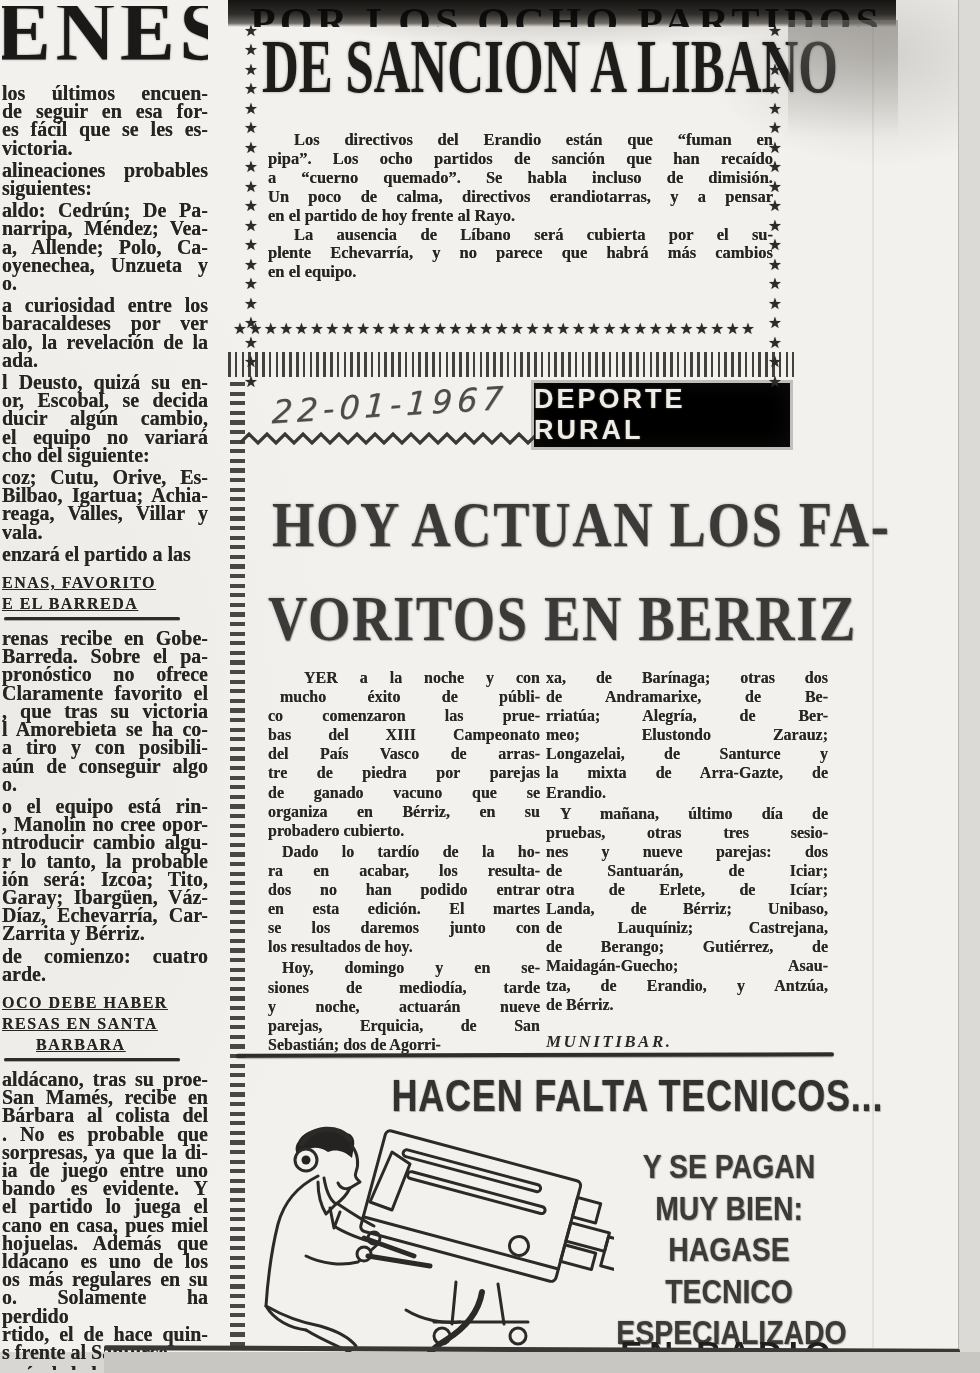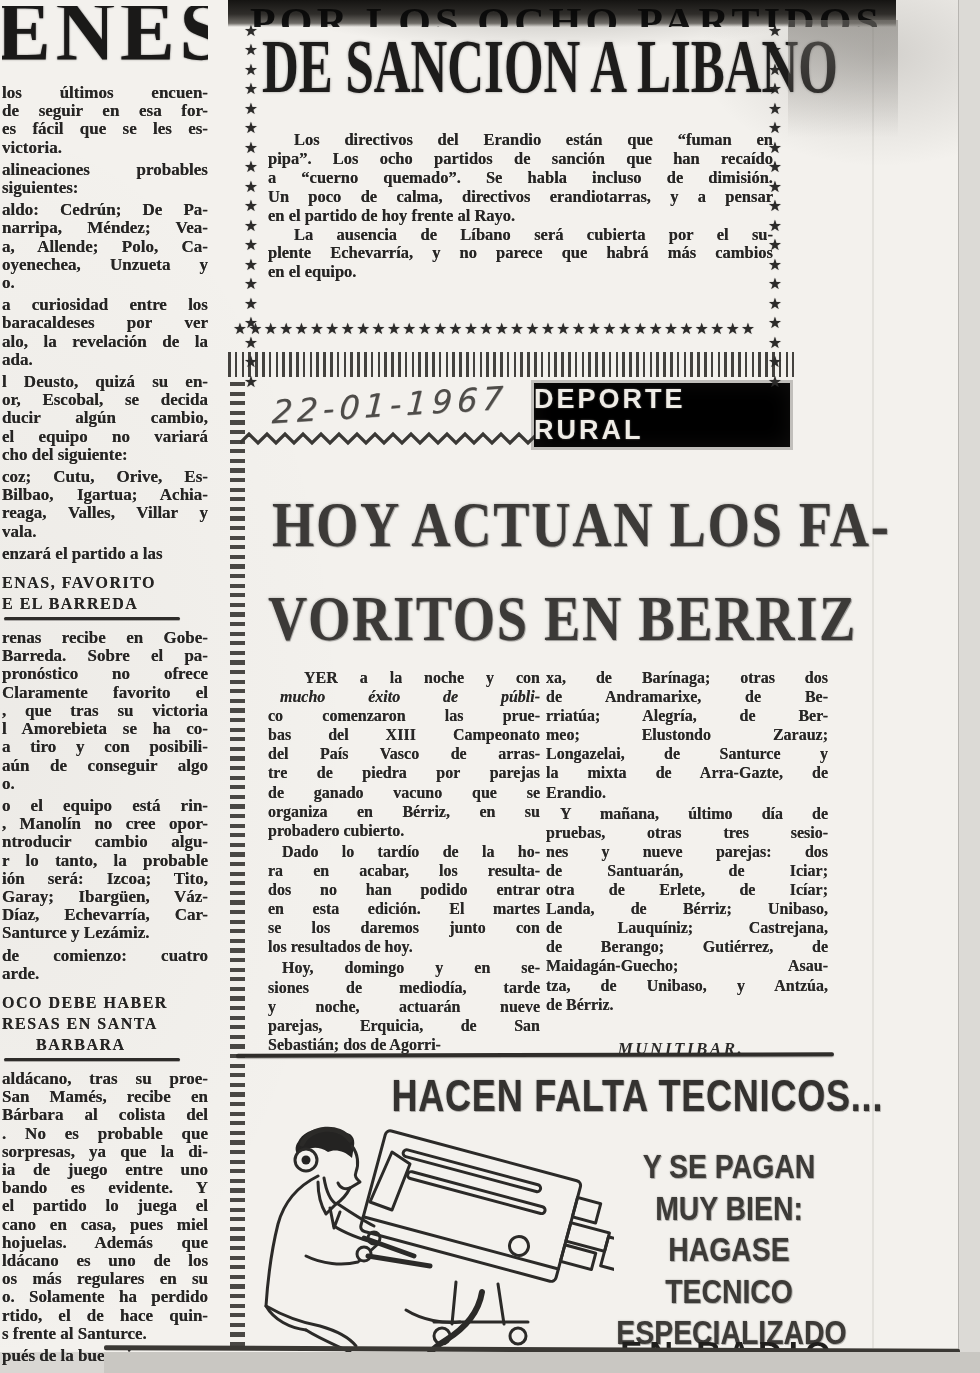--- a/index.html
+++ b/index.html
@@ -22,25 +22,25 @@
   .edge-line { position:absolute; left:104px; top:1347px; width:856px; height:5px; background:#3a3834;
     transform:rotate(.25deg); border-radius:2px; }
   .scan-bottom { position:absolute; left:104px; top:1352px; width:876px; height:21px; background:#c9c7c2; }
   .clip-edge { position:absolute; left:872px; top:0; width:2px; height:1348px; background:rgba(90,85,80,.10); }
 
   
   .left-col { position:absolute; left:2px; top:6px; width:206px; height:1364px; overflow:hidden; color:#262524; }
   .lc-headline { height:68px; overflow:hidden; margin:-12px 0 22px -6px; }
   .lc-headline span { font-weight:bold; font-size:82px; line-height:76px; letter-spacing:5px; color:#1a1918;
     display:inline-block; transform:scaleY(1.02); text-shadow:0 0 2px rgba(25,25,25,.55); }
-  .lc-para { font-size:17px; line-height:18.2px; font-weight:bold; margin-bottom:4px; }
+  .lc-para { font-size:20px; line-height:18.2px; font-weight:bold; margin-bottom:4px; }
   .lc-line { text-align:justify; text-align-last:justify; text-shadow:0 0 .5px rgba(38,37,36,.7); }
   .lc-para .lc-line:last-child { text-align-last:left; }
   .lc-subhead { font-size:16px; line-height:21px; font-weight:bold; letter-spacing:1.5px; margin:9px 0 2px; }
-  .lc-subhead .lc-line { text-align:justify; text-align-last:left; }
+  .lc-subhead .lc-line { text-align:justify; text-align-last:left;text-decoration:underline; }
   .lc-subhead .lc-line:nth-child(3) { text-indent:34px; }
   .lc-underline { width:176px; height:3px; background:#2e2c2a; border-radius:2px; margin:3px 0 9px 2px;
     box-shadow:0 1px 0 rgba(46,44,42,.35); }
 
   
   .smudge-band { position:absolute; left:228px; top:0; width:668px; height:27px; z-index:3; overflow:hidden;
     background:linear-gradient(180deg,#151412 0%, #2f2d2a 52%, #6f6c67 86%, rgba(111,108,103,0) 100%); }
   .smudge-band span { display:inline-block; font-weight:bold; font-size:40px; line-height:40px;
     letter-spacing:4px; color:rgba(8,8,8,.92); transform:scaleX(1.05); transform-origin:0 0;
     margin:2px 0 0 22px; white-space:nowrap; }
@@ -91,23 +91,23 @@
   .rural-h.l2 { left:268px; top:584px; }
 
   .acol { position:absolute; top:668px; font-size:16px; line-height:19.1px; font-weight:bold; color:#282726; }
   .col1 { left:268px; width:272px; }
   .col2 { left:546px; width:282px; }
   .a-line { text-align:justify; text-align-last:justify; text-shadow:0 0 .5px rgba(40,39,38,.7); }
   .a-para .a-line:last-child { text-align-last:left; }
   .a-para .a-line:first-child { text-indent:14px; }
   .a-para.noindent .a-line:first-child { text-indent:0; }
   .a-para.dropgap .a-line:nth-child(1) { text-indent:36px; }
-  .a-para.dropgap .a-line:nth-child(2) { text-indent:12px;font-style:italic; }
+  .a-para.dropgap .a-line:nth-child(2) { text-indent:12px; }
   .a-para + .a-para { margin-top:2px; }
-  .signature { margin-top:25px; padding-right:12px; text-align:center; font-style:italic; font-weight:bold;
+  .signature { margin-top:18px; padding-right:12px; text-align:left; font-style:italic; font-weight:bold;
     font-size:17px; letter-spacing:2.5px; color:#2b2a29; }
 
   .article-rule { position:absolute; left:236px; top:1053px; width:598px; height:4px; background:#2f2d2a;
     border-radius:2px; transform:rotate(-.15deg); box-shadow:0 1px 1px rgba(47,45,42,.4); }
 
   
   .ad-headline { position:absolute; left:330px; top:1070px; width:530px; text-align:center; }
   .ad-headline span { display:inline-block; white-space:nowrap; font-family:"Liberation Sans",sans-serif;
     font-weight:bold; font-size:45px; letter-spacing:1px; color:#343230; transform:scaleX(.8);
     text-shadow:1px 1px 0 rgba(52,50,48,.3), 0 0 2px rgba(52,50,48,.45); }
@@ -185,21 +185,21 @@
         <div class="lc-line">o.</div>
       </div>
     <div class="lc-para">
         <div class="lc-line">o el equipo está rin-</div>
         <div class="lc-line">, Manolín no cree opor-</div>
         <div class="lc-line">ntroducir cambio algu-</div>
         <div class="lc-line">r lo tanto, la probable</div>
         <div class="lc-line">ión será: Izcoa; Tito,</div>
         <div class="lc-line">Garay; Ibargüen, Váz-</div>
         <div class="lc-line">Díaz, Echevarría, Car-</div>
-        <div class="lc-line">Santurce y Lezámiz.</div>
+        <div class="lc-line">Zarrita y Bérriz.</div>
       </div>
     <div class="lc-para">
         <div class="lc-line">de comienzo: cuatro</div>
         <div class="lc-line">arde.</div>
       </div>
     <div class="lc-subhead">
         <div class="lc-line">OCO DEBE HABER</div>
         <div class="lc-line">RESAS EN SANTA</div>
         <div class="lc-line">BARBARA</div>
       </div>
@@ -303,21 +303,21 @@
     <div class="a-para">
         <div class="a-line">Y mañana, último día de</div>
         <div class="a-line">pruebas, otras tres sesio-</div>
         <div class="a-line">nes y nueve parejas: dos</div>
         <div class="a-line">de Santuarán, de Iciar;</div>
         <div class="a-line">otra de Erlete, de Icíar;</div>
         <div class="a-line">Landa, de Bérriz; Unibaso,</div>
         <div class="a-line">de Lauquíniz; Castrejana,</div>
         <div class="a-line">de Berango; Gutiérrez, de</div>
         <div class="a-line">Maidagán-Guecho; Asau-</div>
-        <div class="a-line">tza, de Unibaso, y Antzúa,</div>
+        <div class="a-line">tza, de Erandio, y Antzúa,</div>
         <div class="a-line">de Bérriz.</div>
       </div>
     <div class="signature">MUNITIBAR.</div>
   </div>
 
   <div class="article-rule"></div>
 
   <div class="ad-headline"><span>HACEN FALTA TECNICOS...</span></div>
 
   <svg class="ad-illus" width="368" height="242" viewBox="0 0 368 242">

